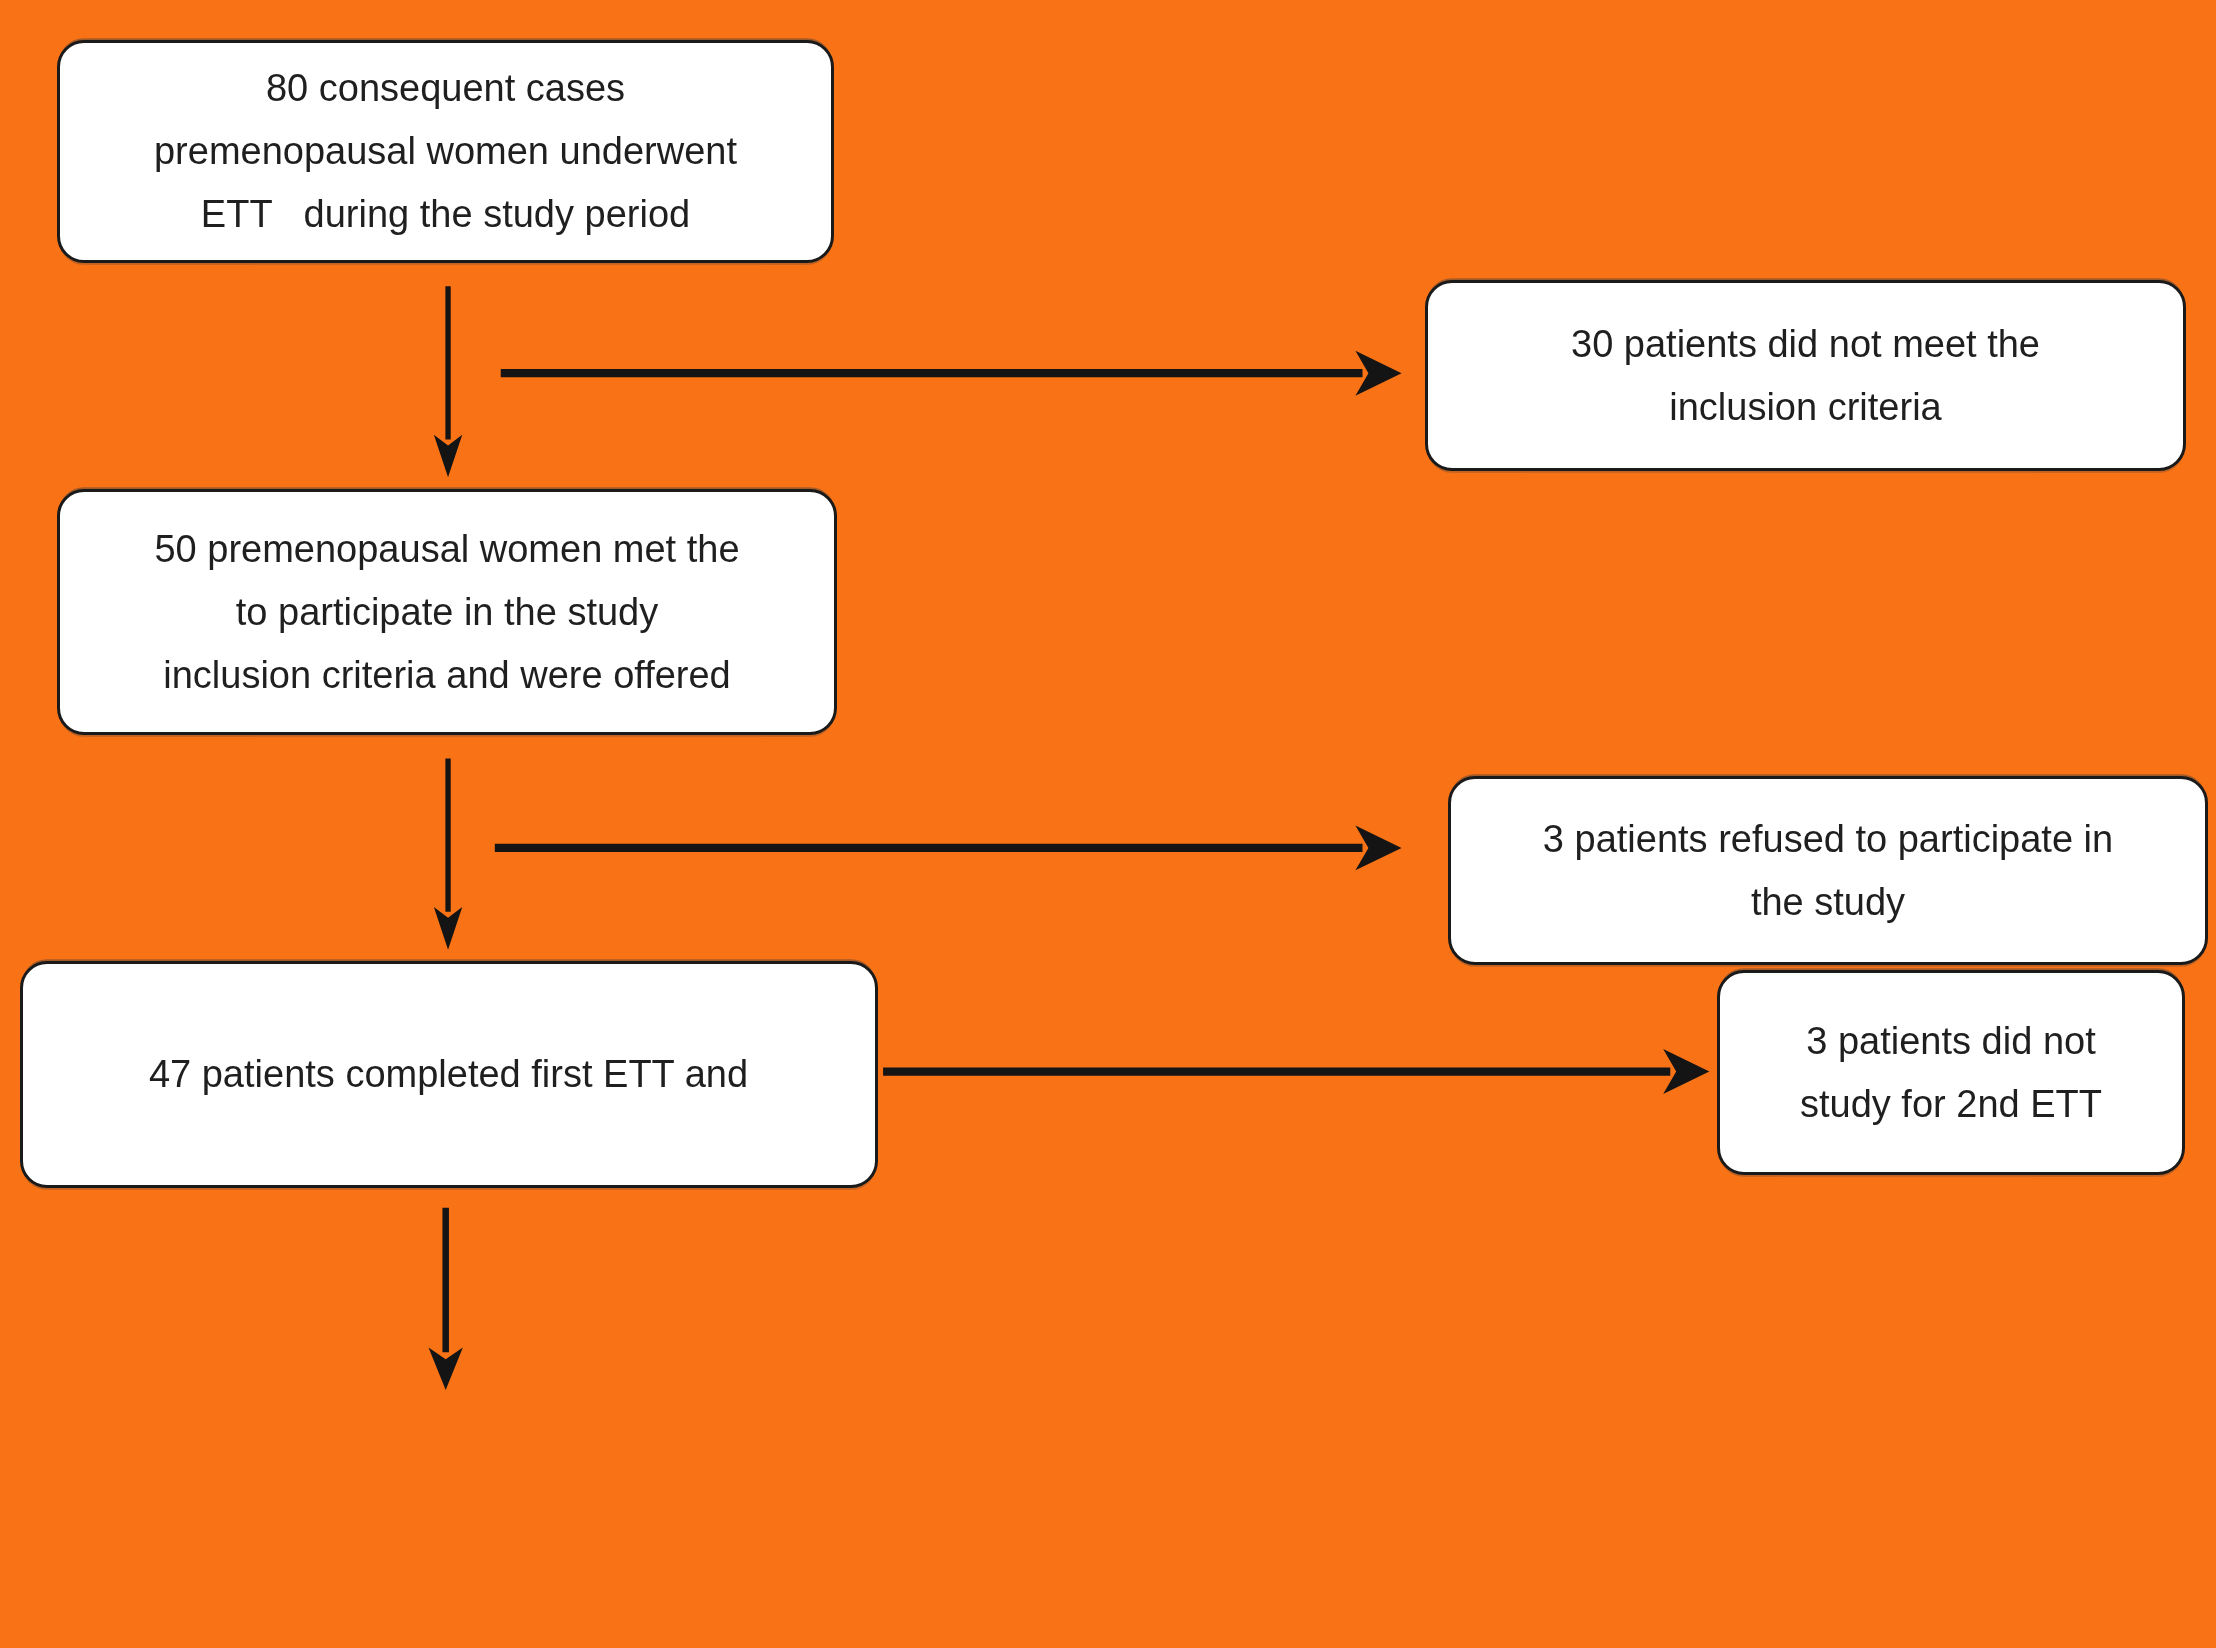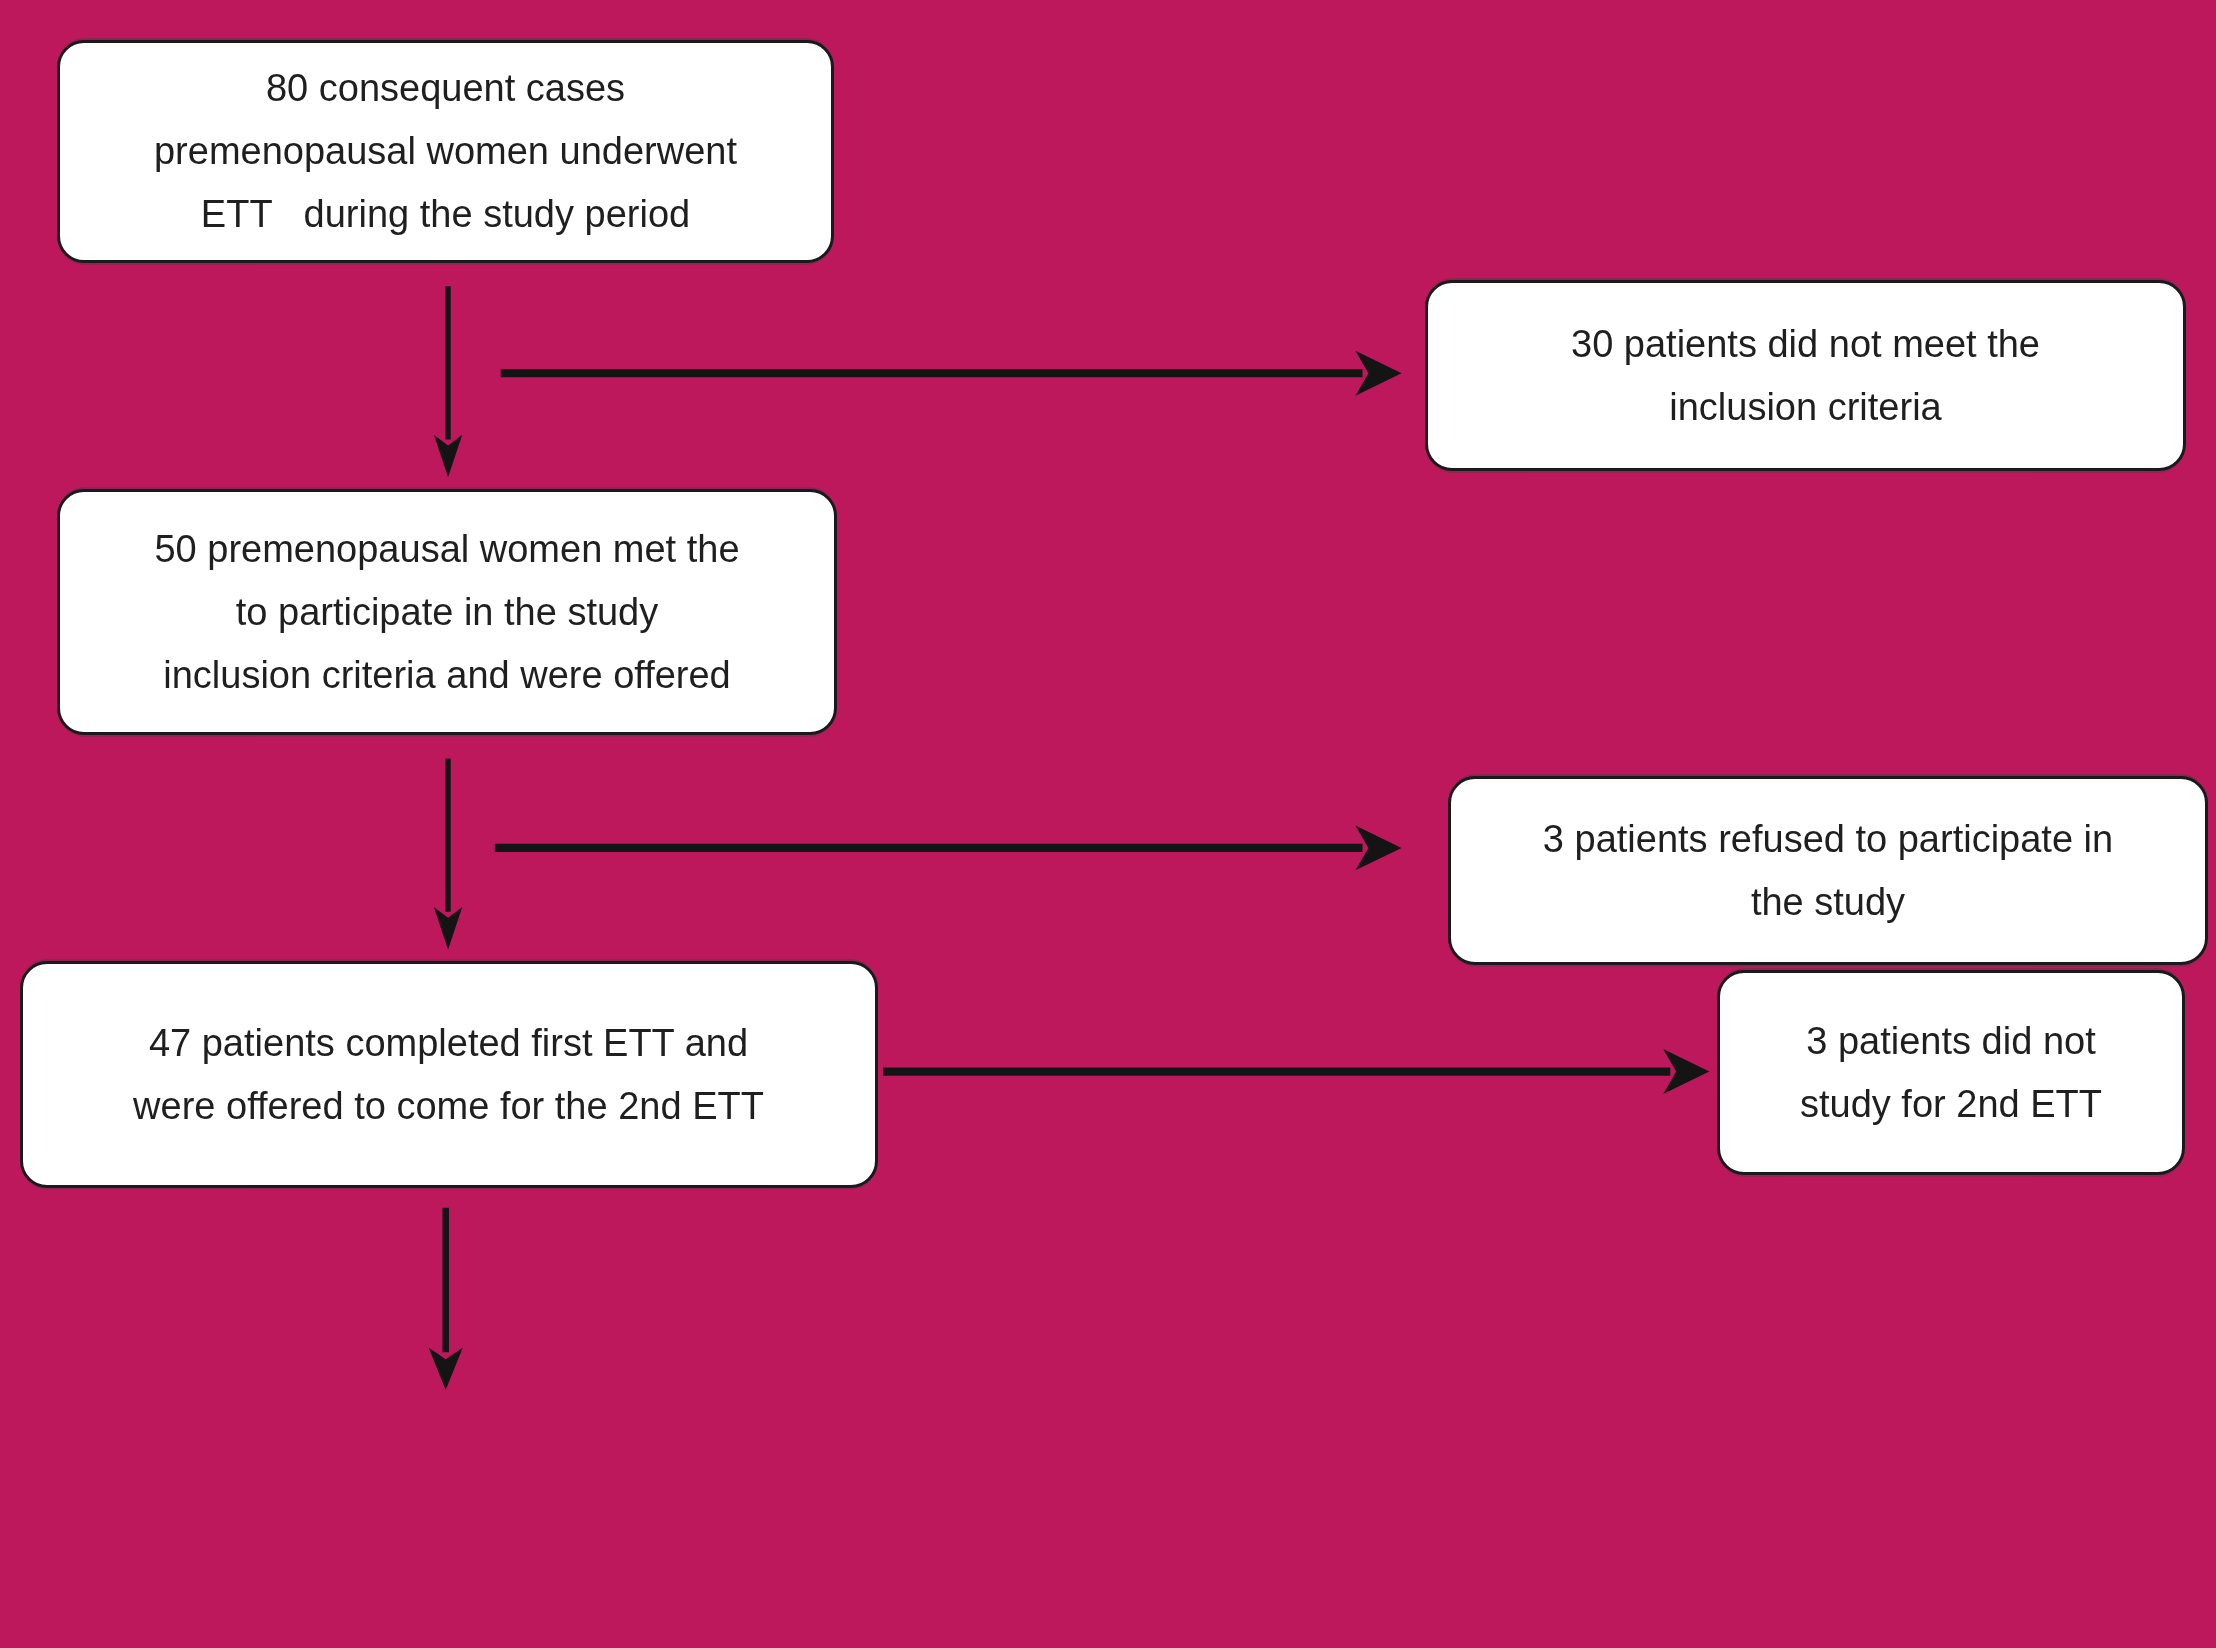--- a/index.html
+++ b/index.html
@@ -4,21 +4,21 @@
 <style>
   html, body {
     margin: 0;
     padding: 0;
     background: #ffffff;
   }
   .stage {
     position: relative;
     width: 2216px;
     height: 1649px;
-    background: #be185d;
+    background: #f97316;
     font-family: "Liberation Sans", "DejaVu Sans", sans-serif;
     overflow: hidden;
   }
   .arrows {
     position: absolute;
     left: 0;
     top: 0;
     width: 2216px;
     height: 1649px;
     display: block;
@@ -107,21 +107,20 @@
     <span class="ln">inclusion criteria and were offered</span>
   </div>
 
   <div class="box b-refused">
     <span class="ln">3 patients refused to participate in</span>
     <span class="ln">the study</span>
   </div>
 
   <div class="box b-first">
     <span class="ln">47 patients completed first ETT and</span>
-    <span class="ln">were offered to come for the 2nd ETT</span>
   </div>
 
   <div class="box b-noshow">
     <span class="ln">3 patients did not</span>
     <span class="ln">study for 2nd ETT</span>
   </div>
 
 
 </div>
 

